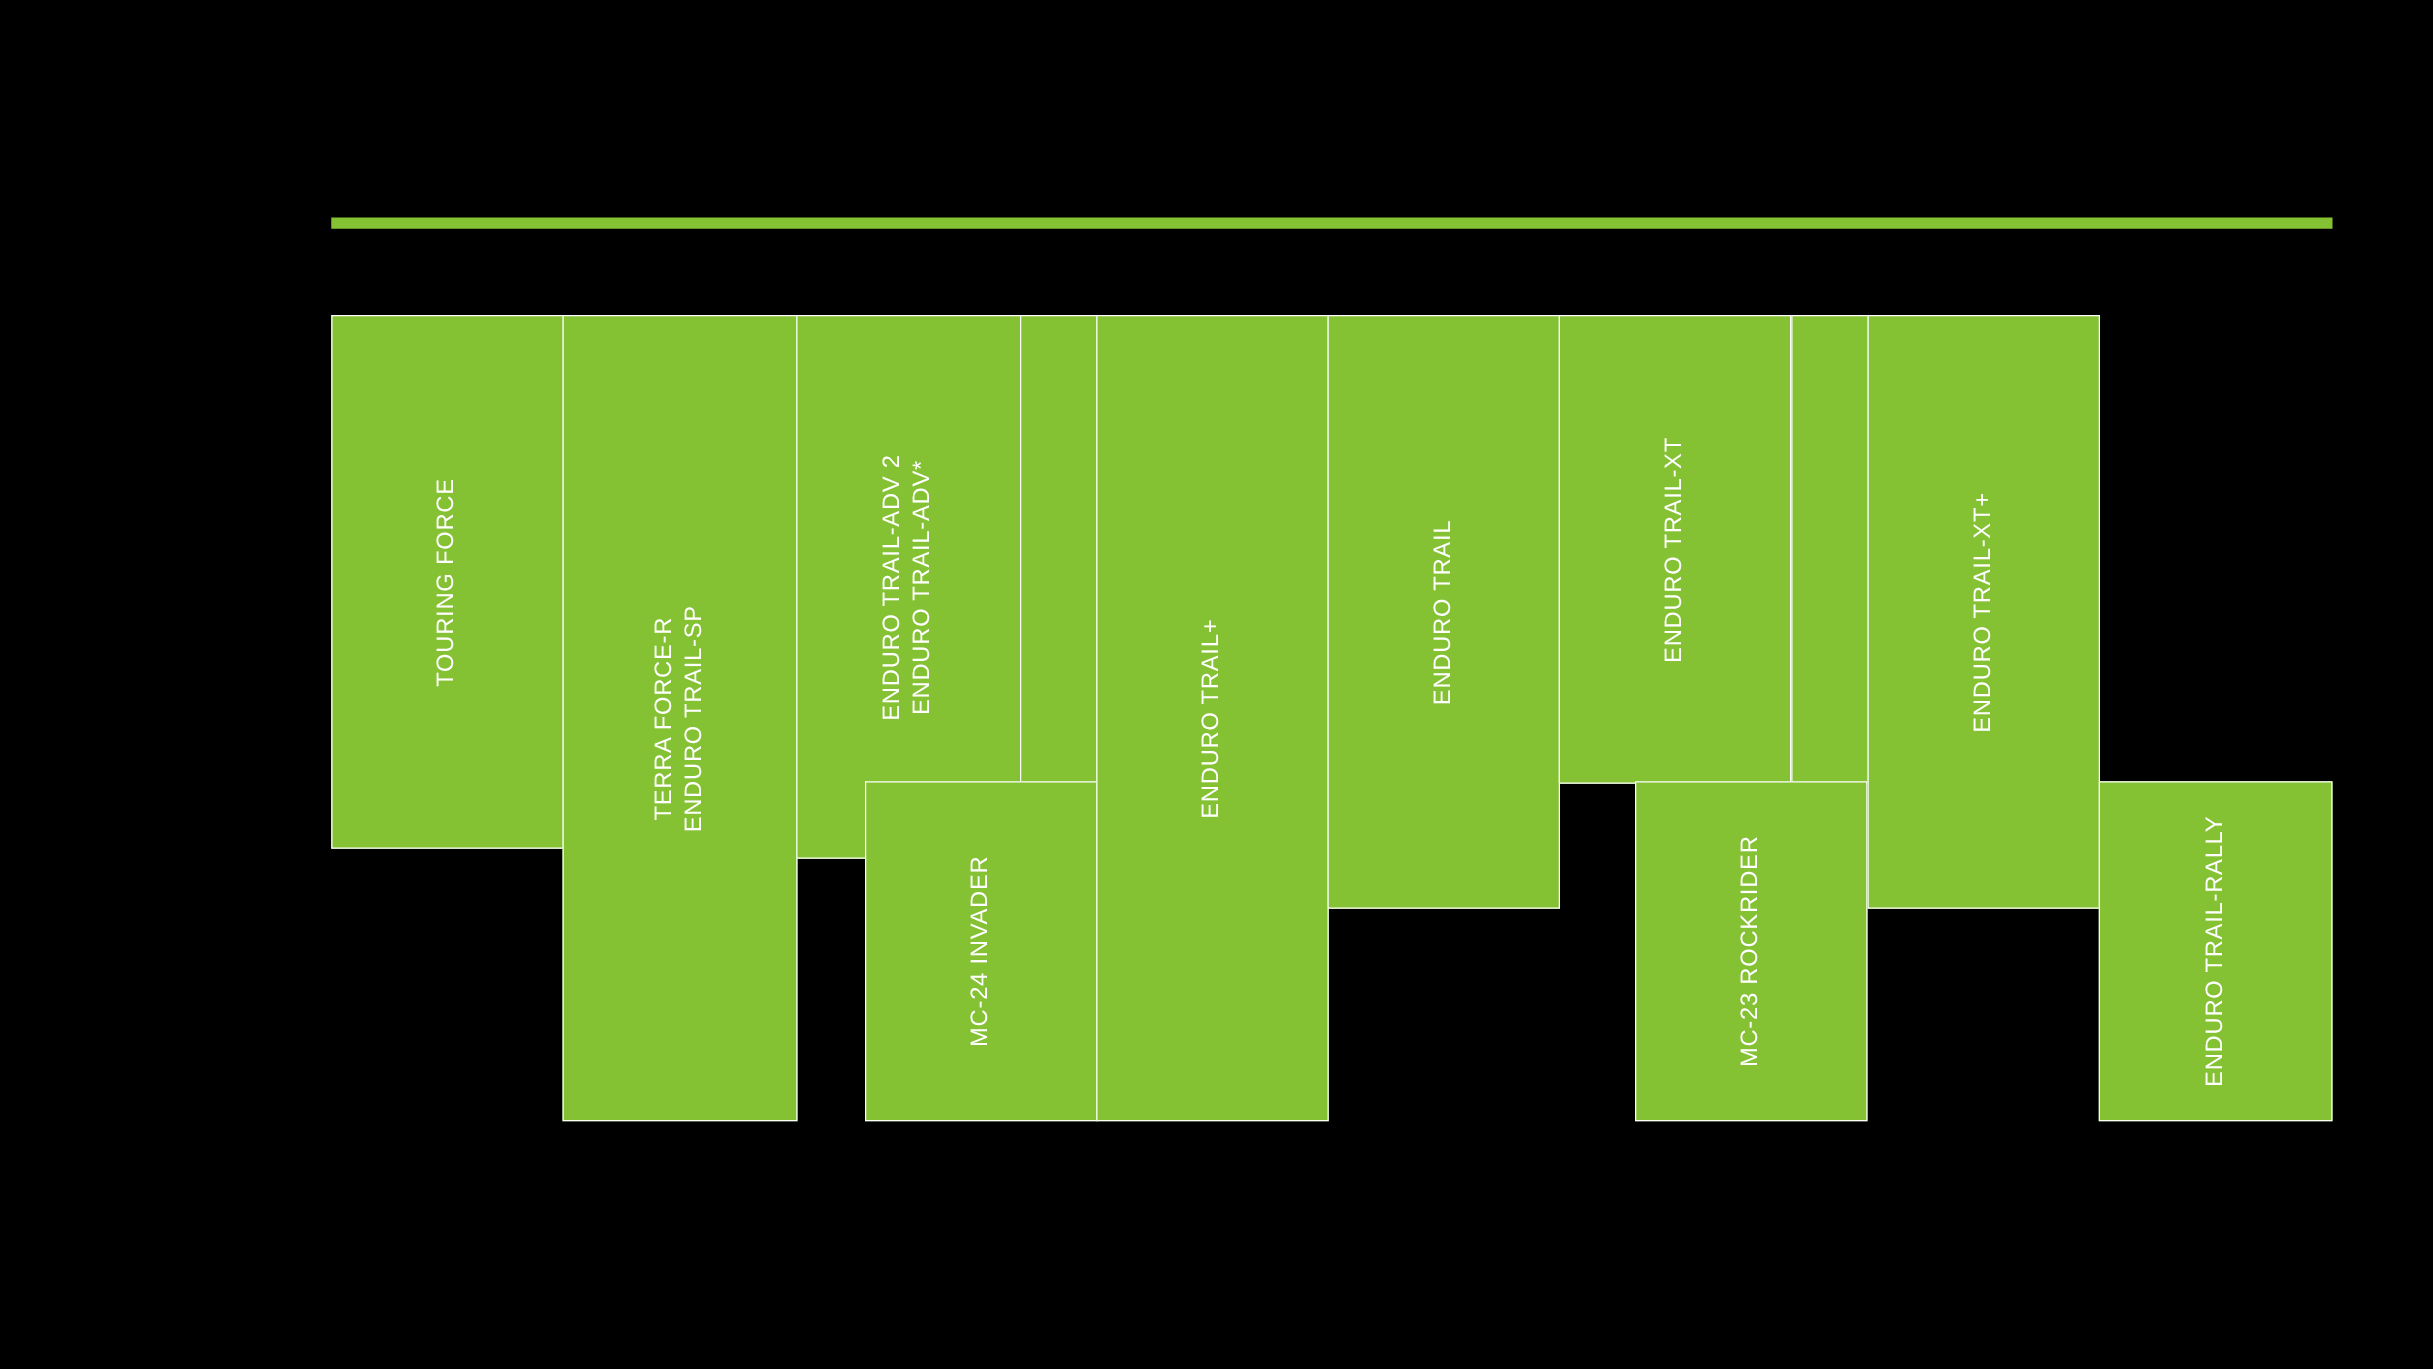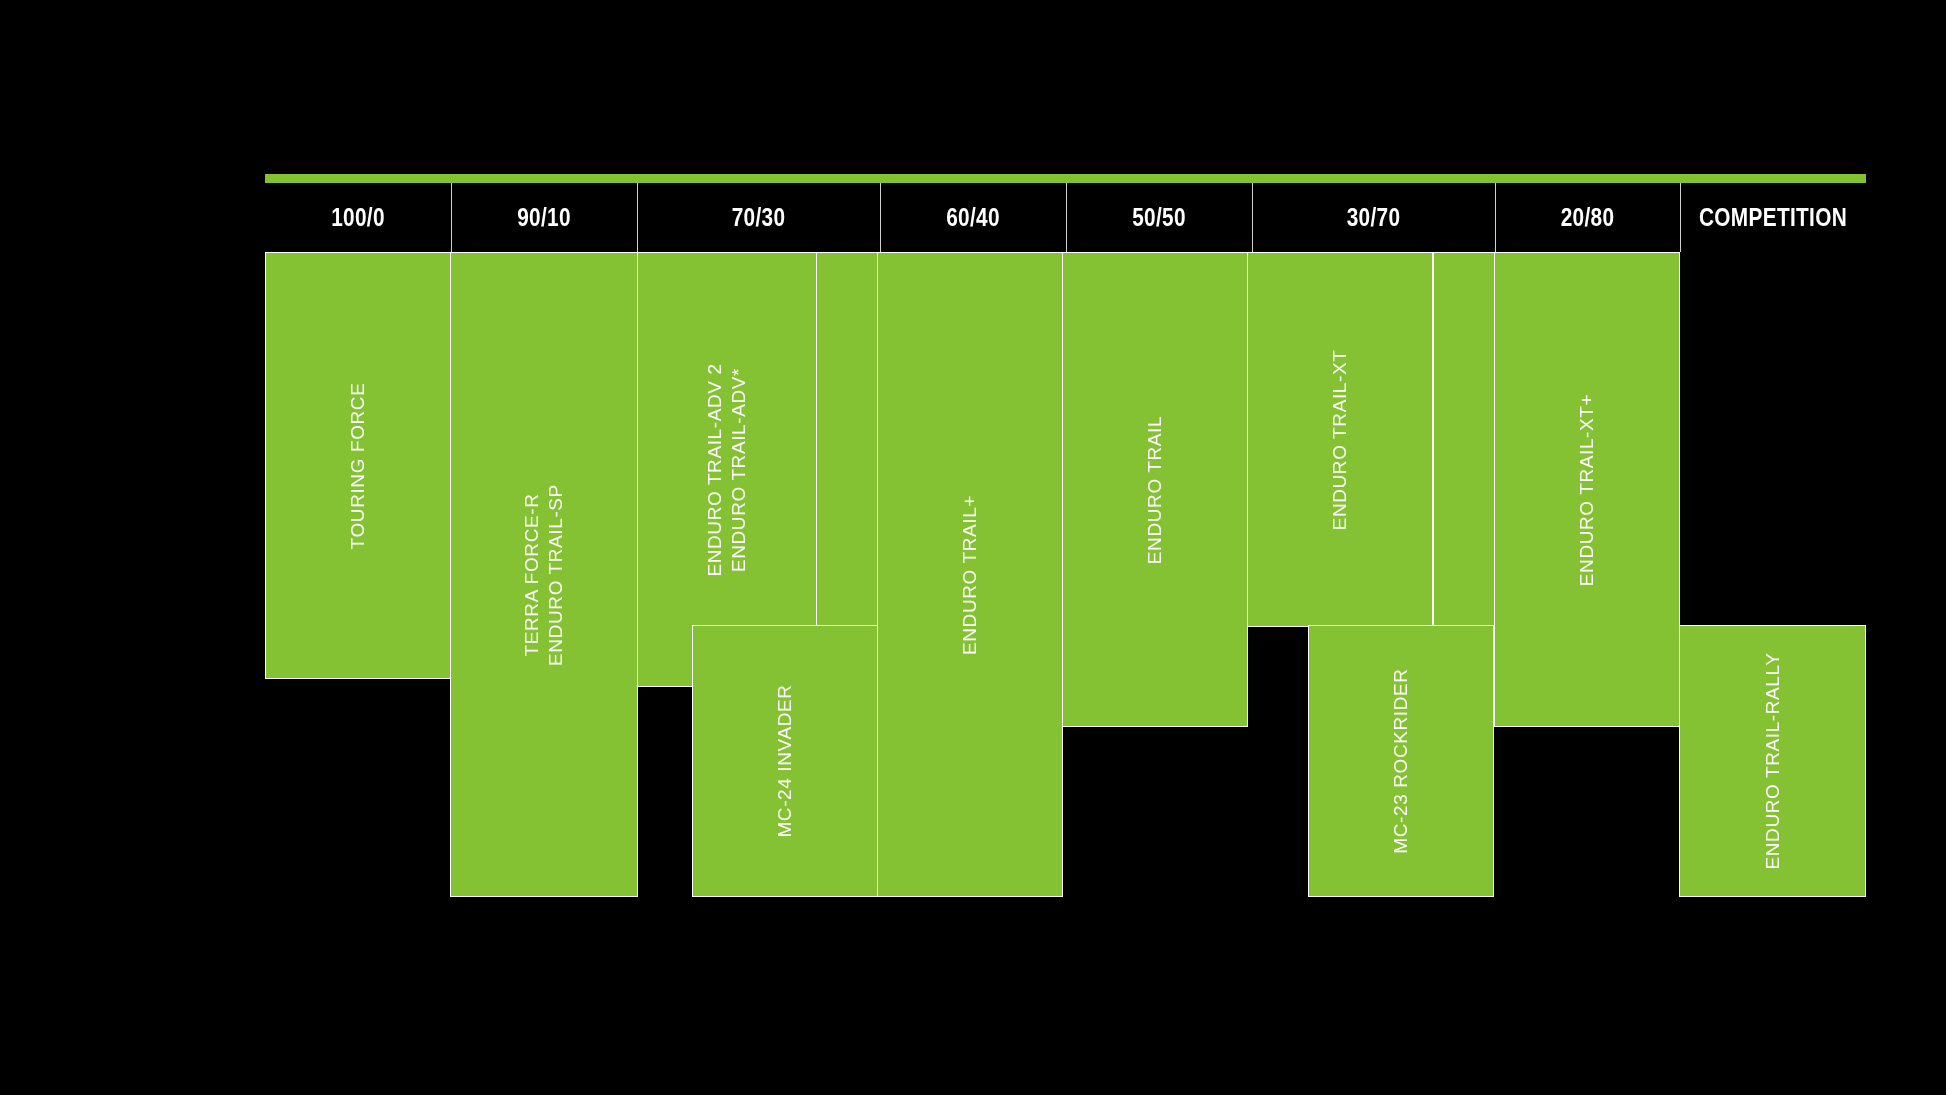--- a/index.html
+++ b/index.html
@@ -74,37 +74,20 @@
     font-family: "Liberation Sans", sans-serif;
   }
 </style>
 </head>
 <body>
 
 <div id="stage">
 
   <div class="top-rule"></div>
 
-  <div class="header-band">
-      <div class="hdr-cell" style="left: 0px; width: 186px;">100/0</div>
-      <div class="hdr-cell" style="left: 186px; width: 186px;">90/10</div>
-      <div class="hdr-rule" style="left: 186px;"></div>
-      <div class="hdr-cell" style="left: 372px; width: 243px;">70/30</div>
-      <div class="hdr-rule" style="left: 372px;"></div>
-      <div class="hdr-cell" style="left: 615px; width: 186px;">60/40</div>
-      <div class="hdr-rule" style="left: 615px;"></div>
-      <div class="hdr-cell" style="left: 801px; width: 186px;">50/50</div>
-      <div class="hdr-rule" style="left: 801px;"></div>
-      <div class="hdr-cell" style="left: 987px; width: 243px;">30/70</div>
-      <div class="hdr-rule" style="left: 987px;"></div>
-      <div class="hdr-cell" style="left: 1230px; width: 185px;">20/80</div>
-      <div class="hdr-rule" style="left: 1230px;"></div>
-      <div class="hdr-cell" style="left: 1415px; width: 186px;">COMPETITION</div>
-      <div class="hdr-rule" style="left: 1415px;"></div>
-    </div>
 
   <div class="plot">
       <div class="bar" style="left: 265px; top: 252px; width: 186px; height: 427px; background: rgb(132, 193, 51);">
         <div class="bar-labels" style="flex-direction: column;">
           <div class="bar-label">TOURING FORCE</div>
         </div>
       </div>
       <div class="bar" style="left: 450px; top: 252px; width: 188px; height: 645px; background: rgb(132, 193, 51);">
         <div class="bar-labels" style="flex-direction: column;">
           <div class="bar-label">TERRA FORCE-R</div>

